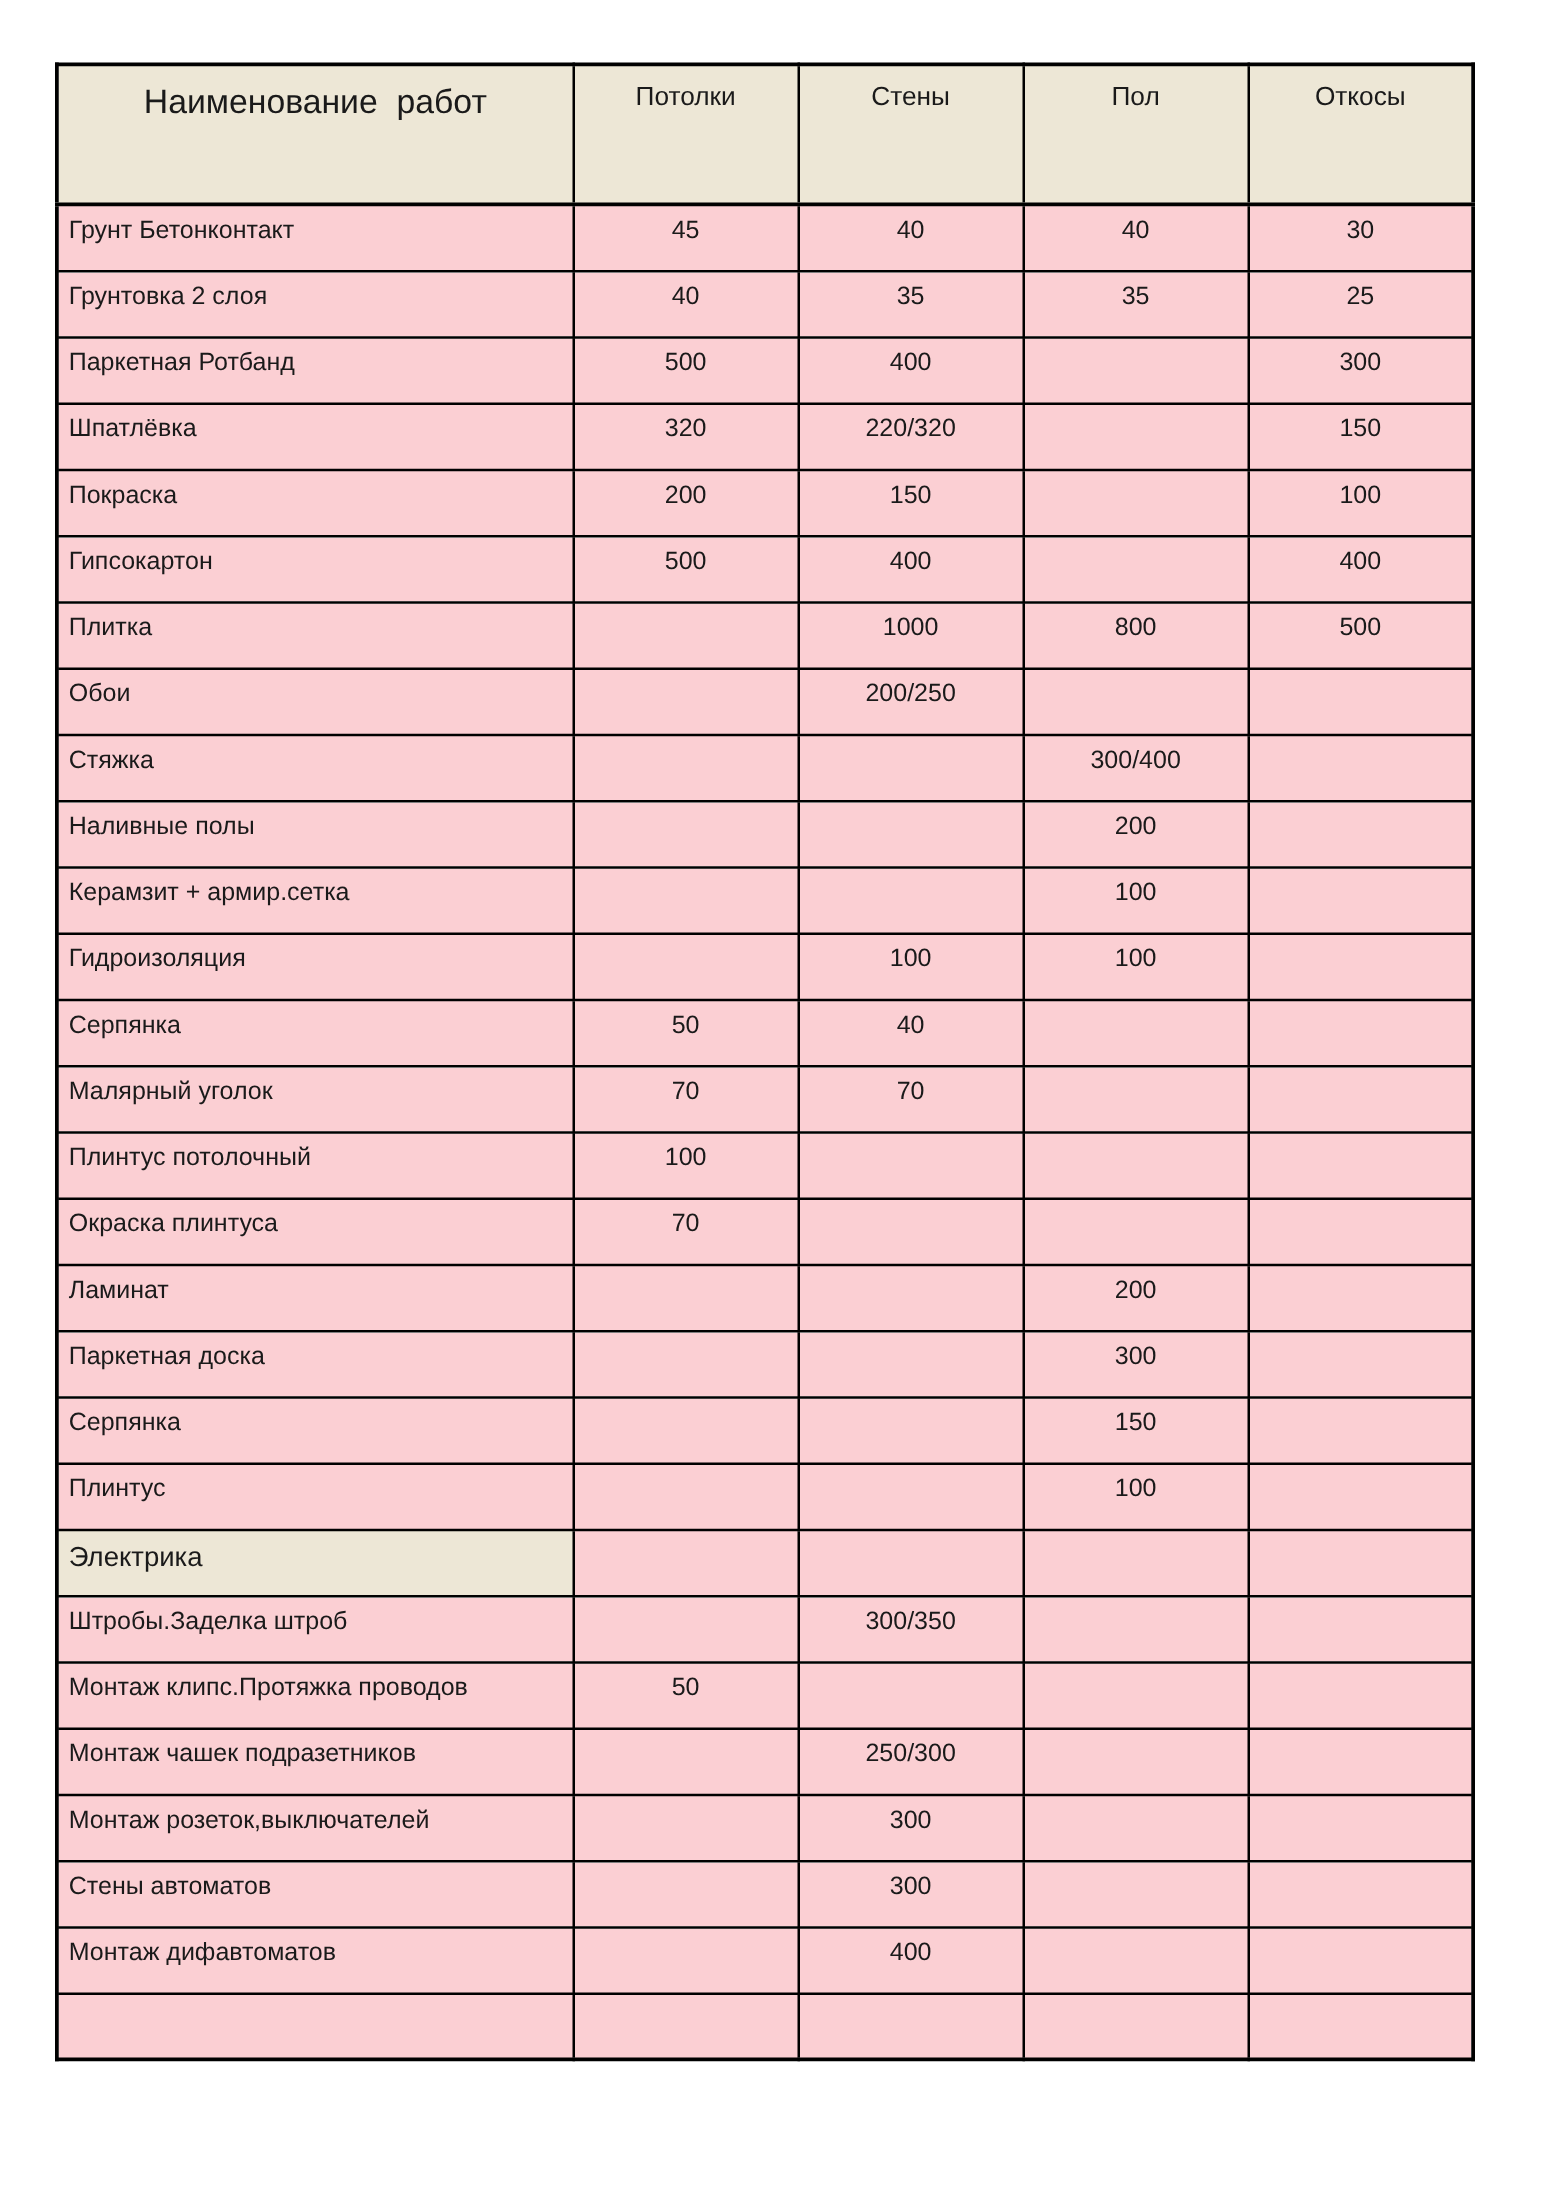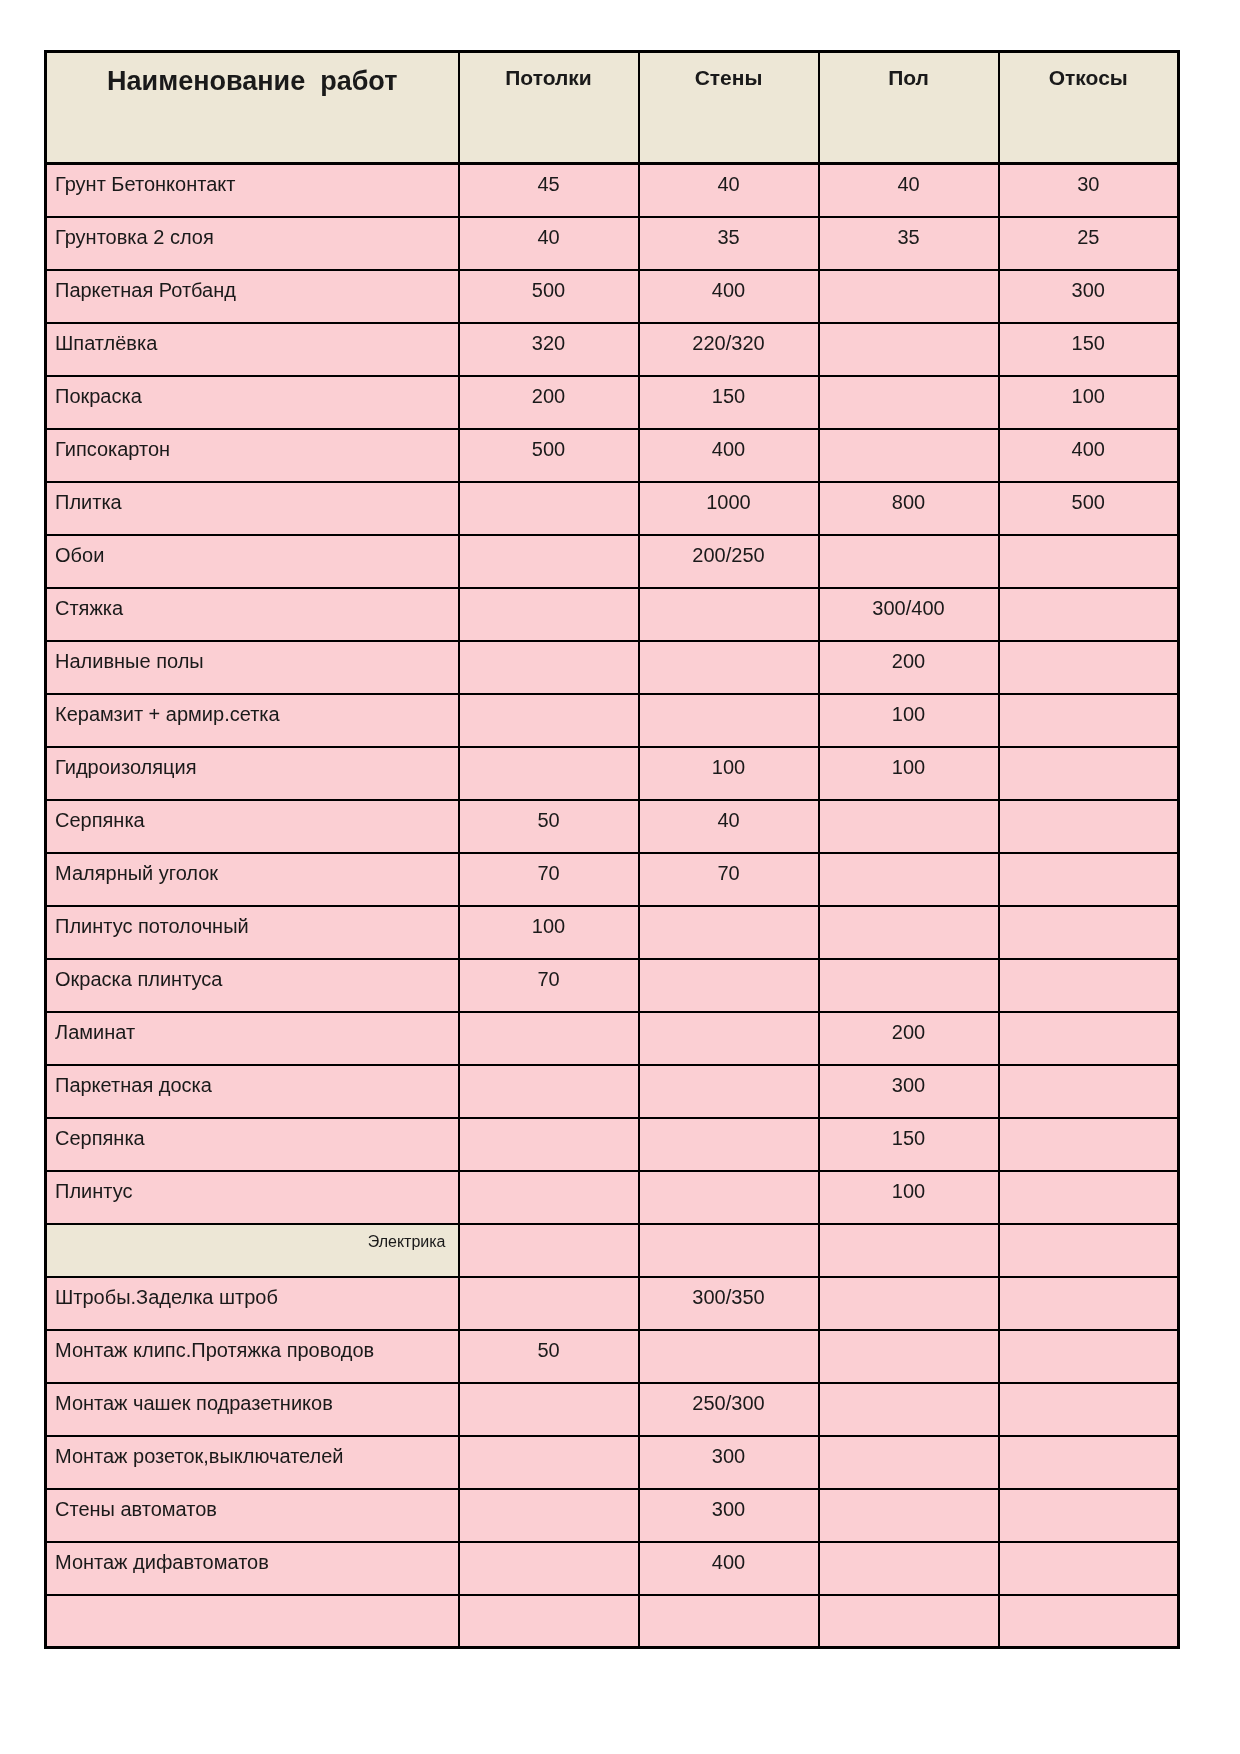--- a/index.html
+++ b/index.html
@@ -22,21 +22,21 @@
   }
   th,td{
     border:2px solid var(--border);
     box-sizing:border-box;
     vertical-align:top;
     overflow:hidden;
   }
   thead th{
     height:112px;
     background:var(--beige);
-    font-weight:bold;
+    font-weight:normal;
     font-size:21px;
     padding-top:13px;
     text-align:center;
     border-bottom:3px solid var(--border);
   }
   thead th.name-col{
     font-size:27px;
     white-space:pre-wrap;
   }
   tbody td{
@@ -48,22 +48,22 @@
   tbody td.name{
     text-align:left;
     padding-left:8px;
     padding-right:12px;
   }
   tbody td.val{
     text-align:center;
   }
   tbody td.section{
     background:var(--beige);
-    text-align:right;
-    font-size:16px;
+    text-align:left;
+    font-size:22px;
   }
 </style>
 </head>
 <body>
 
 <div class="page">
   <table class="price-table">
     <colgroup>
       <col style="width:413px">
       <col style="width:180px">

